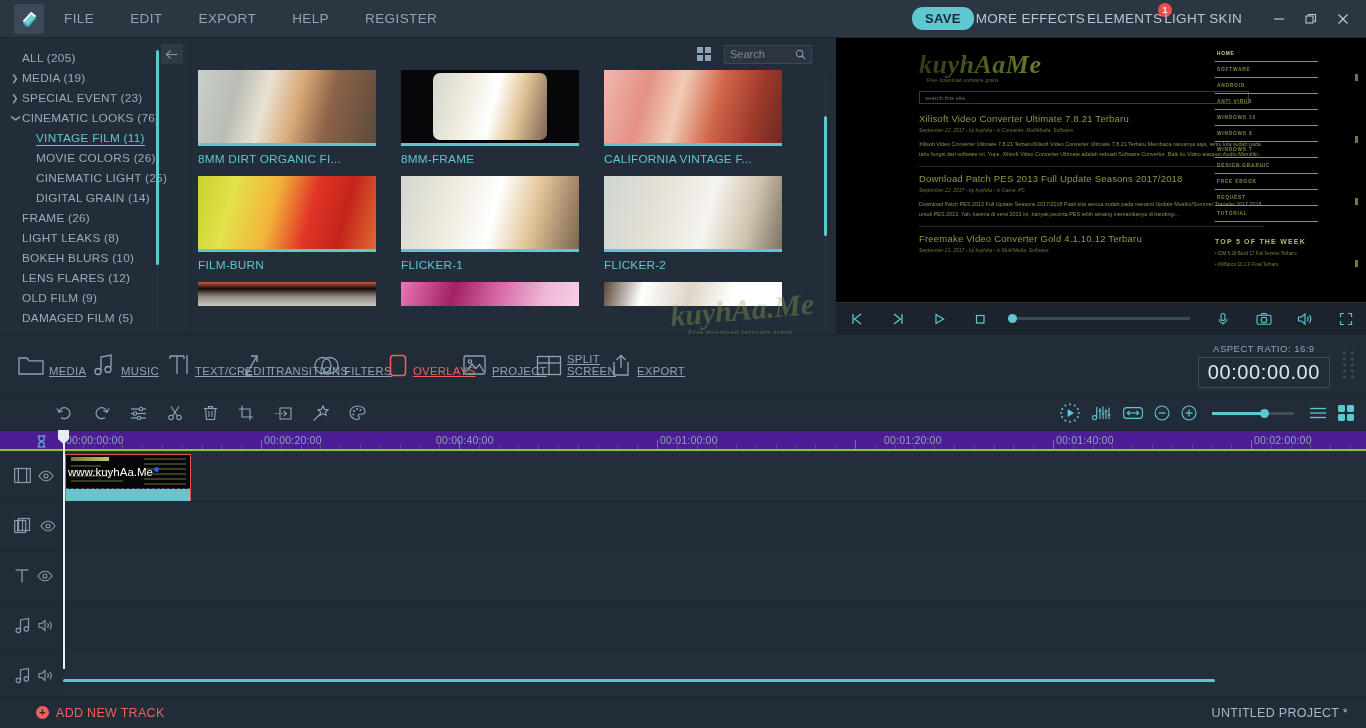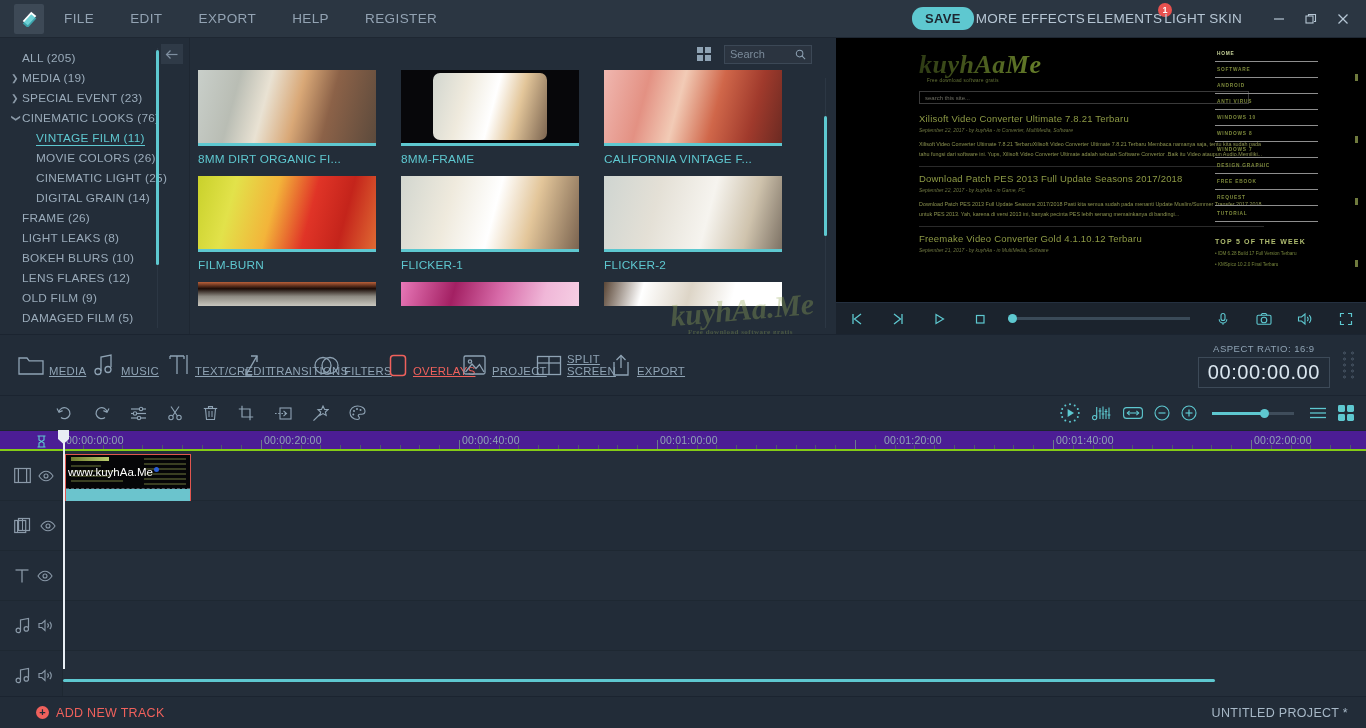--- a/index.html
+++ b/index.html
@@ -839,21 +839,21 @@
         <div class="tick minor" style="left: 280.8px;"></div>
         <div class="tick minor" style="left: 300.6px;"></div>
         <div class="tick minor" style="left: 320.4px;"></div>
         <div class="tick minor" style="left: 340.2px;"></div>
         <div class="tick minor" style="left: 360px;"></div>
         <div class="tick minor" style="left: 379.8px;"></div>
         <div class="tick minor" style="left: 399.6px;"></div>
         <div class="tick minor" style="left: 419.4px;"></div>
         <div class="tick minor" style="left: 439.2px;"></div>
         <div class="tick major" style="left: 459px;"></div>
-        <div class="tlabel" style="left: 462px;">00:00:40:00</div>
+        <div class="tlabel" style="left: 436px;">00:00:40:00</div>
         <div class="tick minor" style="left: 478.8px;"></div>
         <div class="tick minor" style="left: 498.6px;"></div>
         <div class="tick minor" style="left: 518.4px;"></div>
         <div class="tick minor" style="left: 538.2px;"></div>
         <div class="tick minor" style="left: 558px;"></div>
         <div class="tick minor" style="left: 577.8px;"></div>
         <div class="tick minor" style="left: 597.6px;"></div>
         <div class="tick minor" style="left: 617.4px;"></div>
         <div class="tick minor" style="left: 637.2px;"></div>
         <div class="tick major" style="left: 657px;"></div>

